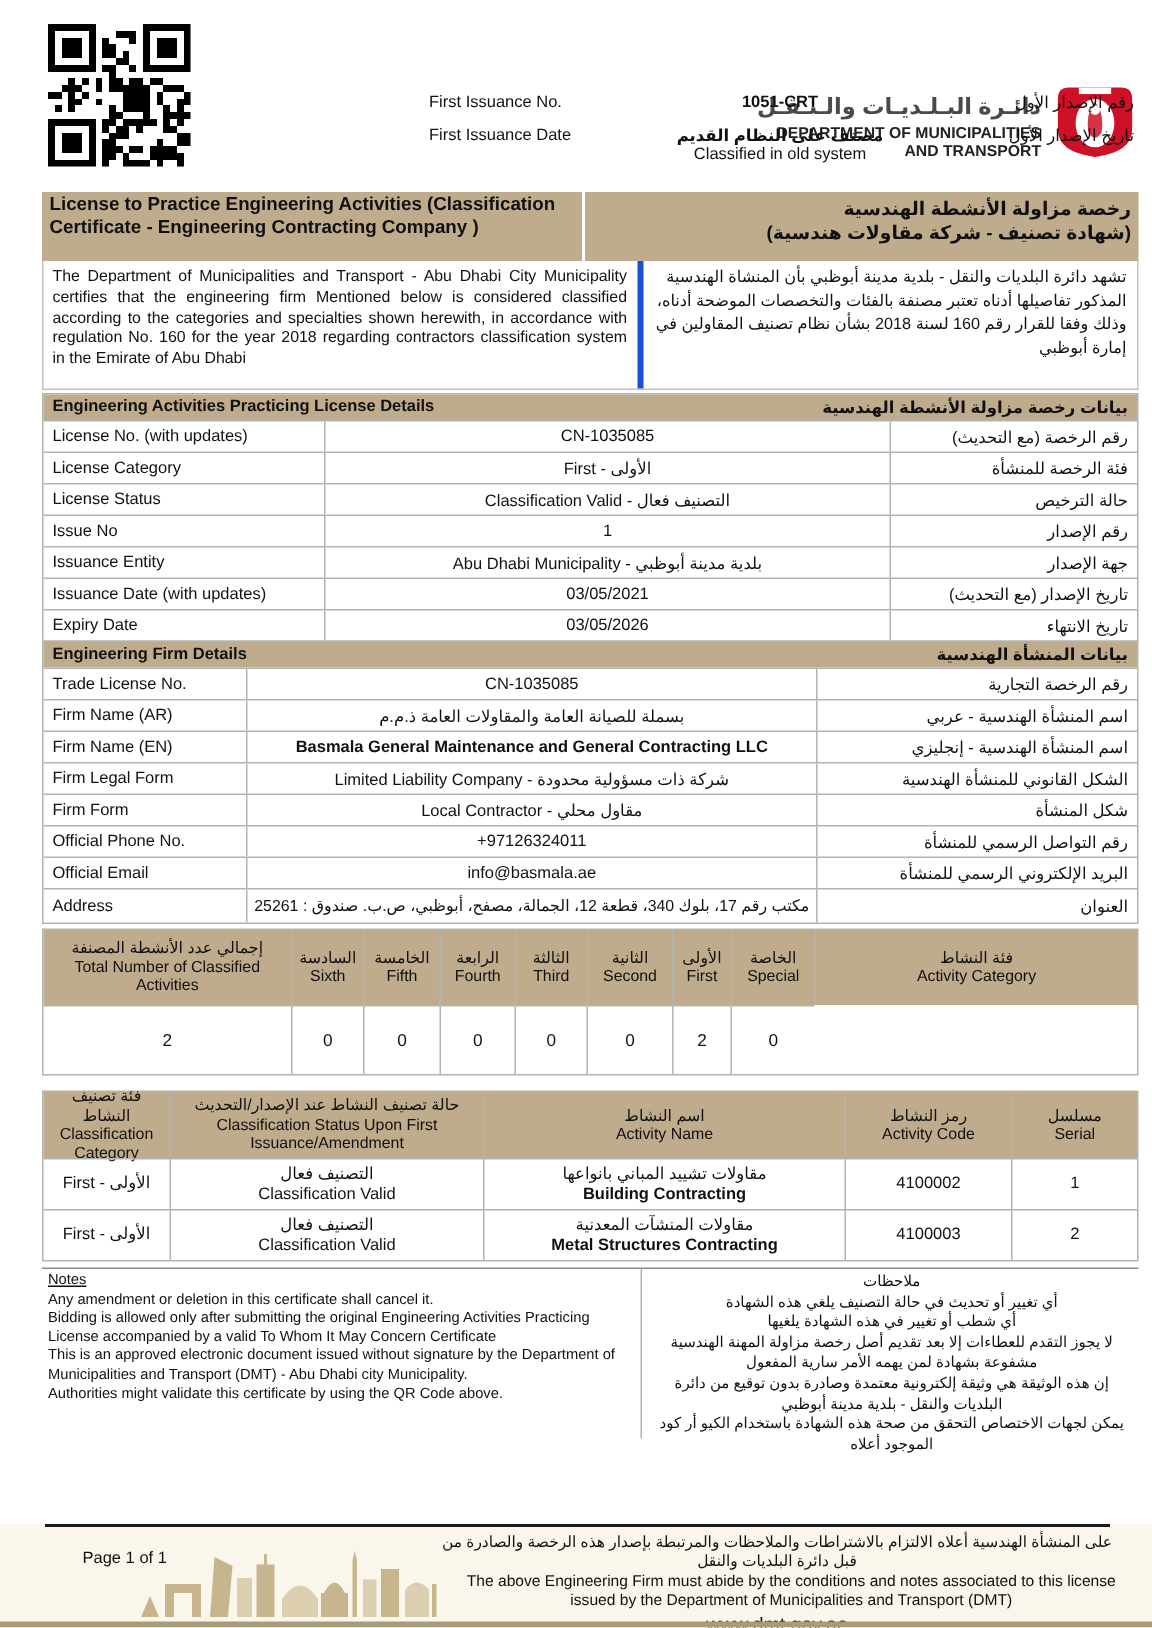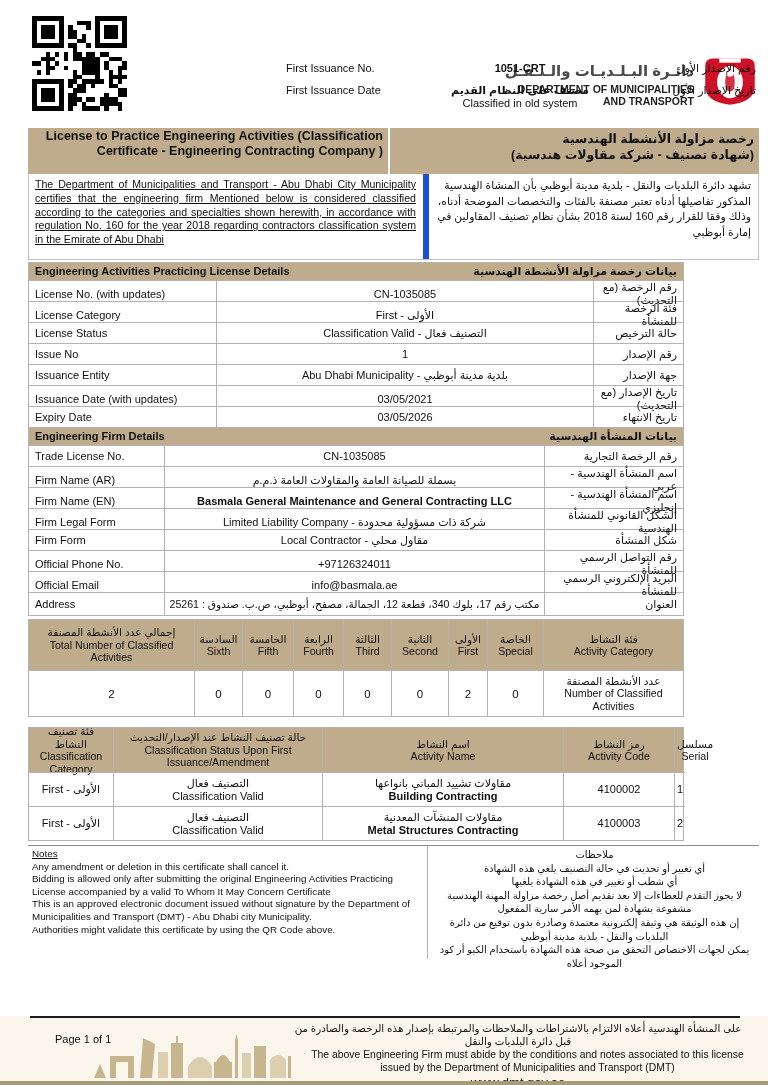--- a/index.html
+++ b/index.html
@@ -13,27 +13,27 @@
   #logo .ar{font-size:15px;color:#4a4a4a;font-weight:bold;letter-spacing:1px;}
   #logo .en{font-size:10.5px;font-weight:bold;color:#222;line-height:12px;margin-top:3px;}
   .fi-row{position:absolute;left:0;width:768px;font-size:11px;}
   .fi-en{position:absolute;left:286px;}
   .fi-val{position:absolute;left:420px;width:200px;text-align:center;font-weight:bold;}
   .fi-val .sub{font-weight:normal;}
   .fi-ar{position:absolute;right:12px;width:160px;text-align:right;direction:rtl;}
   
   .tan{background:#BFAC8C;}
   #title-bar{left:28px;top:128px;width:731px;height:46px;display:flex;gap:2px;}
-  #title-bar .cell{height:100%;box-sizing:border-box;padding:1px 5px;overflow:hidden;text-align:right;}
+  #title-bar .cell{height:100%;box-sizing:border-box;padding:1px 5px;overflow:hidden;}
   #title-bar .l{width:360px;font-size:12.5px;font-weight:bold;line-height:14.6px;}
   #title-bar .r{flex:1;direction:rtl;text-align:right;font-size:12.5px;font-weight:bold;line-height:16px;padding-top:3px;}
   #intro{left:28px;top:174px;width:731px;height:86px;display:flex;border:1px solid #c2c2c2;border-top:none;box-sizing:border-box;}
-  #intro .l{width:400px;box-sizing:border-box;padding:4px 7px 0 6px;font-size:10.6px;line-height:13.8px;text-align:justify;border-right:6px solid #1d4ed8;text-decoration:underline;}
+  #intro .l{width:400px;box-sizing:border-box;padding:4px 7px 0 6px;font-size:10.6px;line-height:13.8px;text-align:justify;border-right:4px solid #1d4ed8;}
   #intro .r{flex:1;direction:rtl;box-sizing:border-box;padding:4px 7px 0 6px;font-size:10.8px;line-height:15.5px;text-align:right;}
-  .tbl{left:28px;width:656px;box-sizing:border-box;border:1px solid #b3b3b3;}
+  .tbl{left:28px;width:731px;box-sizing:border-box;border:1px solid #b3b3b3;}
   .bar{display:flex;justify-content:space-between;box-sizing:border-box;padding:2px 6px;font-size:11px;font-weight:bold;height:17px;}
   .bar .ar{direction:rtl;}
   .row3{display:grid;height:20px;border-top:1px solid #b3b3b3;font-size:11px;align-items:center;}
   .lic .row3{grid-template-columns:187px 378px 1fr;}
   .frm .row3{grid-template-columns:135px 381px 1fr;}
   .row3 .le{padding-left:6px;}
   .row3 .va{text-align:center;border-left:1px solid #b3b3b3;border-right:1px solid #b3b3b3;height:100%;display:flex;align-items:center;justify-content:center;}
   .row3 .la{direction:rtl;text-align:right;padding-right:6px;}
   .row3.tall{height:22px;}
   .bold{font-weight:bold;}
@@ -380,24 +380,20 @@
   </div>
   <div class="grid9 vrow">
     <div>2</div>
     <div>0</div>
     <div>0</div>
     <div>0</div>
     <div>0</div>
     <div>0</div>
     <div>2</div>
     <div>0</div>
-    <div class="cl">
-        <span class="har">عدد الأنشطة المصنفة</span>
-        <span>Number of Classified Activities</span>
-      </div>
   </div>
 </div>
 
 <div class="abs tbl" id="cls">
   <div class="grid5 h5 tan">
     <div>
         <span class="har">فئة تصنيف النشاط</span>
         <span>Classification Category</span>
       </div>
     <div>

